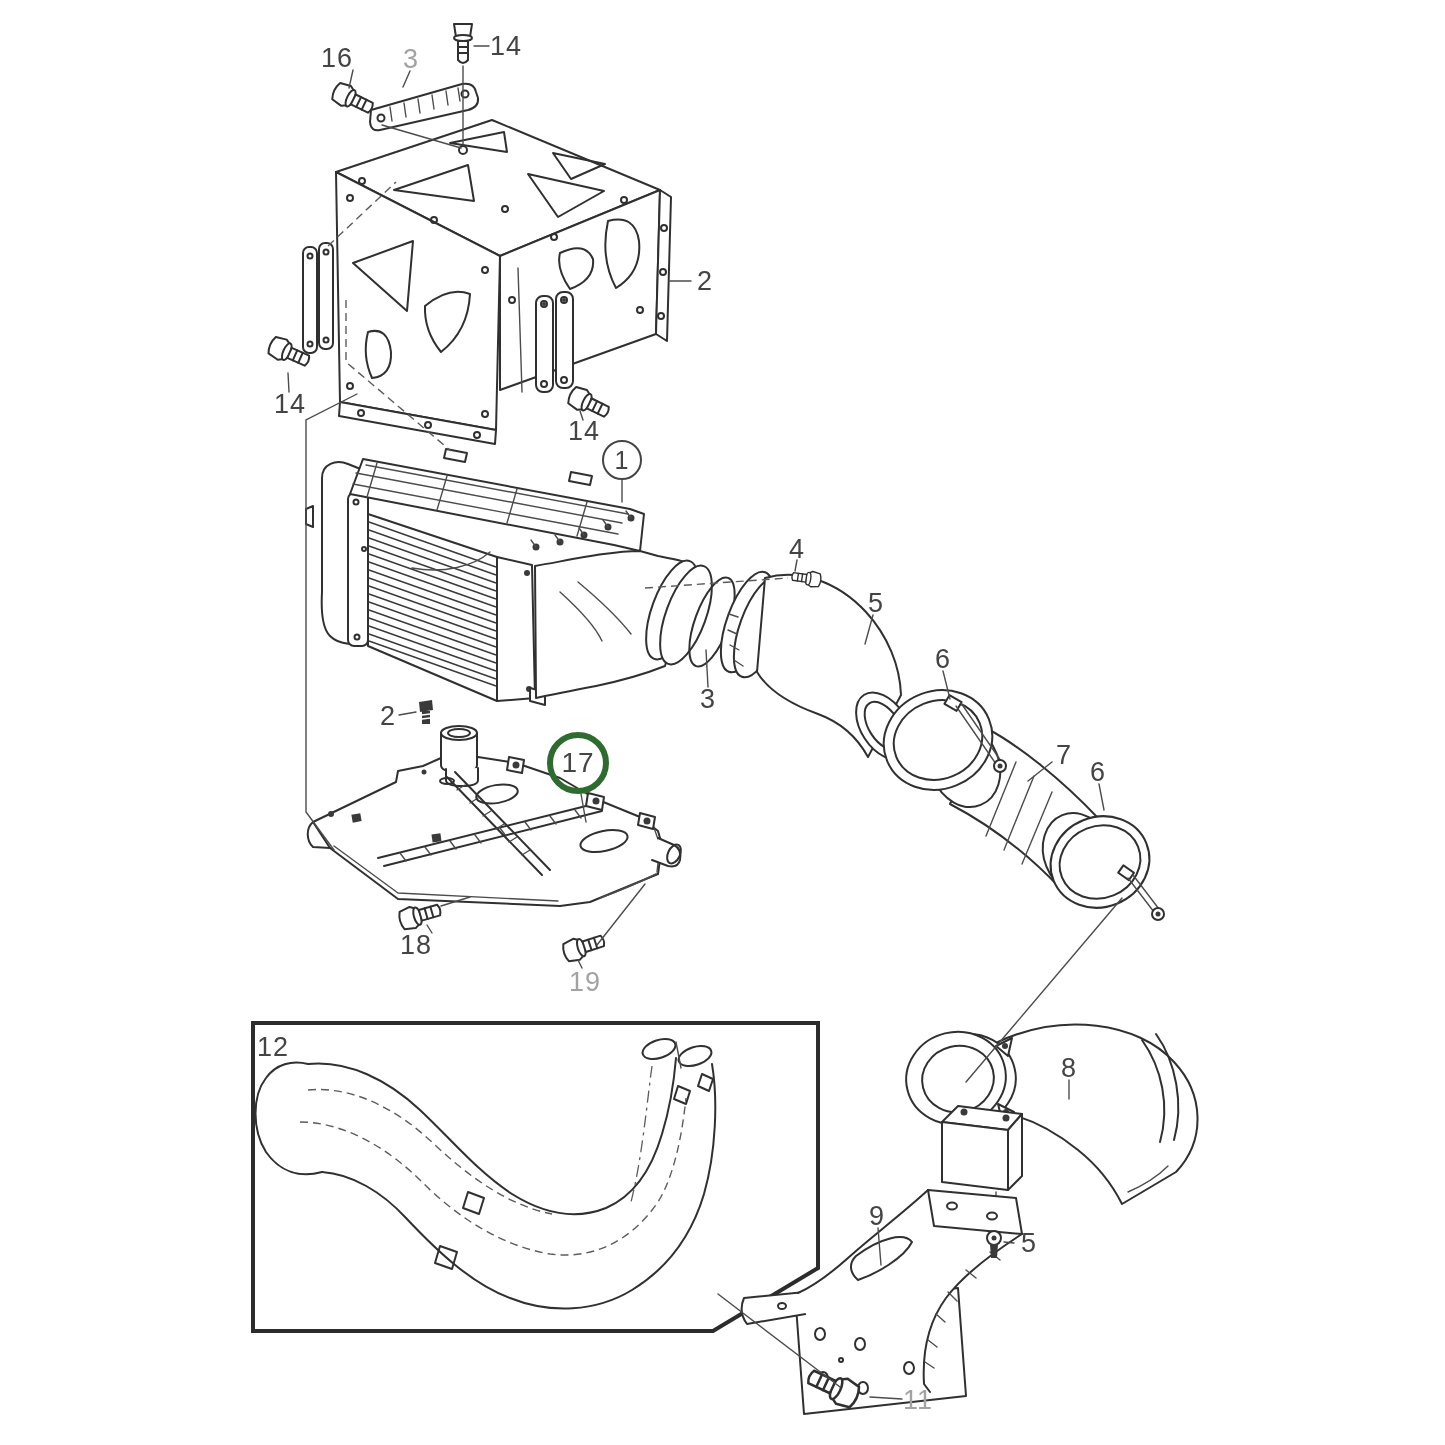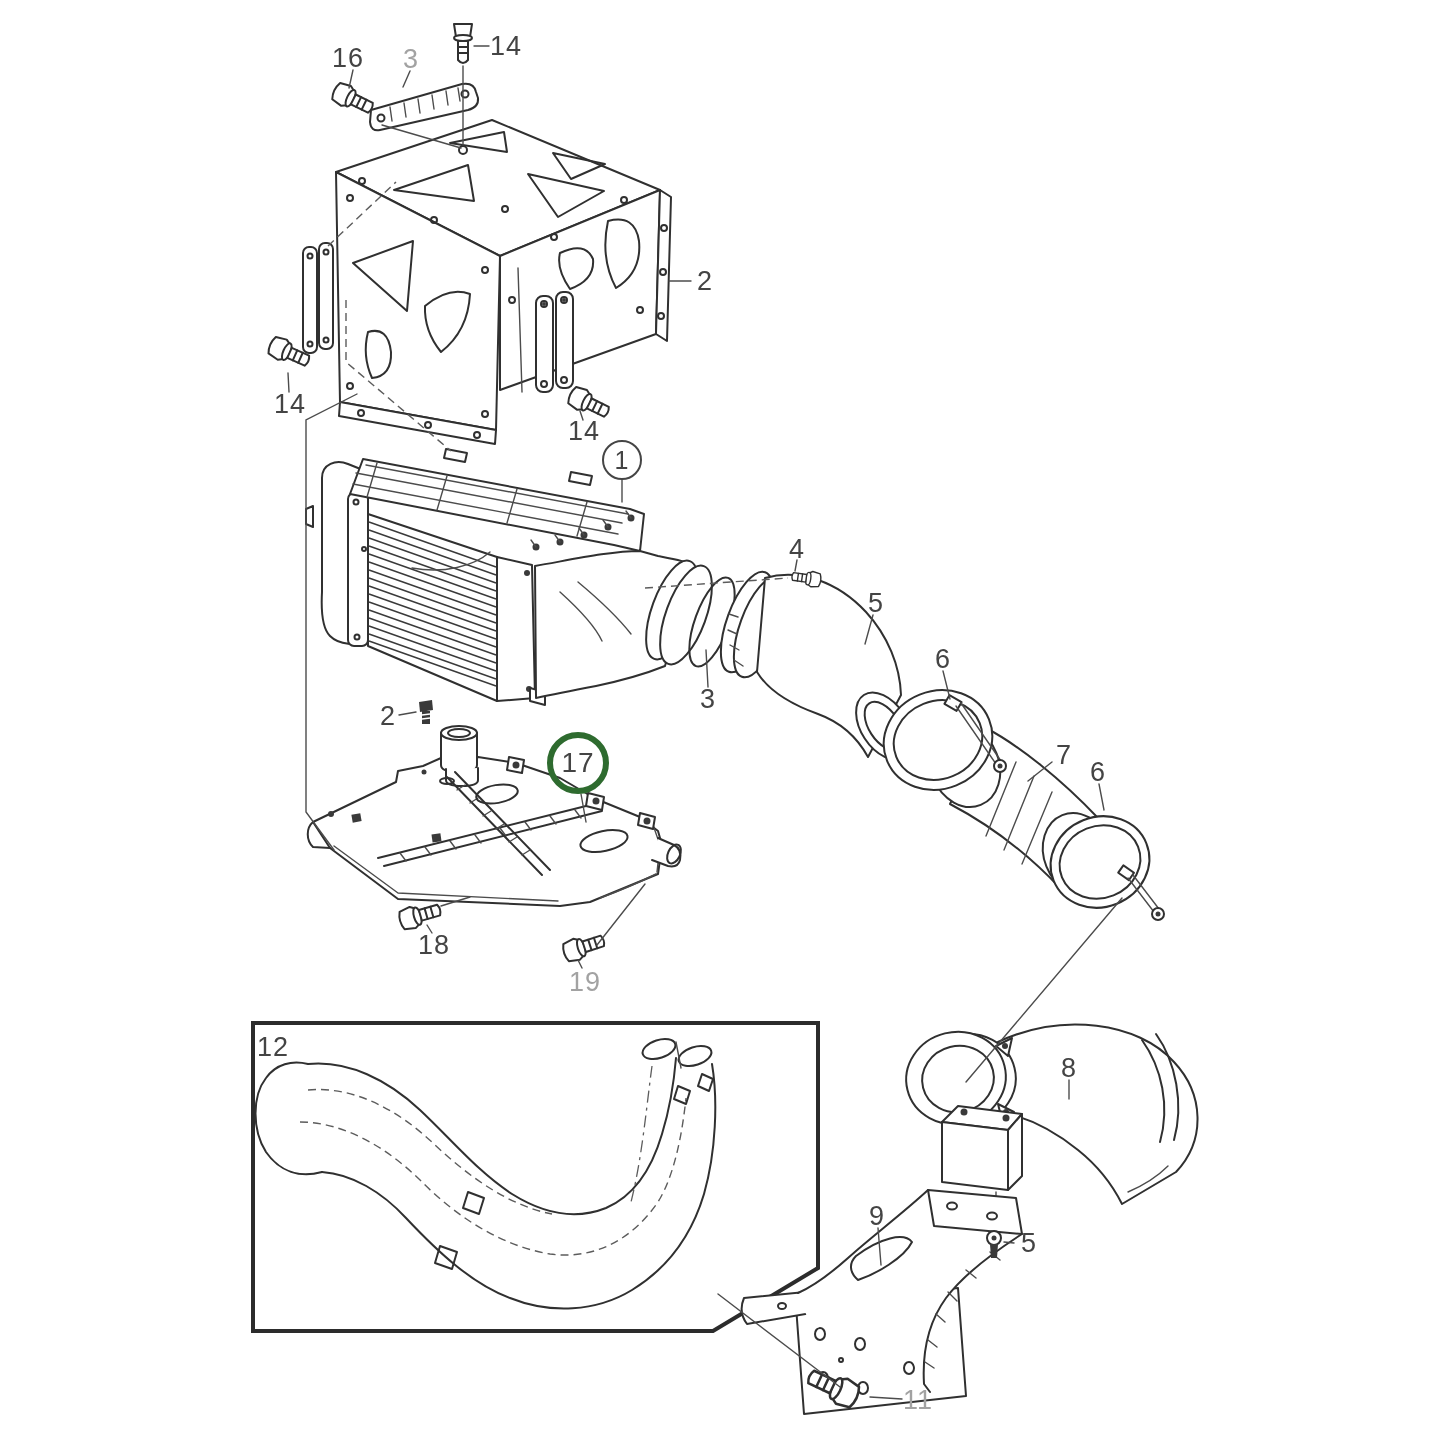--- a/index.html
+++ b/index.html
@@ -349,36 +349,36 @@
     <path class="thin" d="M581,794 L586,822"></path>
     <path class="thin" d="M432,933 L427,925"></path>
     <path class="thin" d="M582,968 L578,960"></path>
     <path class="thin" d="M1069,1080 L1069,1099"></path>
     <path class="thin" d="M878,1228 L881,1265"></path>
     <path class="thin" d="M1014,1243 L1004,1242"></path>
     <path class="thin" d="M902,1399 L870,1397"></path>
   </g>
 </svg>
 
-<span class="lbl" style="left:348px;top:58px">16</span>
+<span class="lbl" style="left:337px;top:58px">16</span>
 <span class="lbl muted" style="left:411px;top:59px">3</span>
 <span class="lbl" style="left:506px;top:46px">14</span>
 <span class="lbl" style="left:705px;top:281px">2</span>
 <span class="lbl" style="left:290px;top:404px">14</span>
 <span class="lbl" style="left:584px;top:431px">14</span>
 <span class="lbl circ" style="left:622px;top:460px">1</span>
 <span class="lbl" style="left:797px;top:549px">4</span>
 <span class="lbl" style="left:876px;top:603px">5</span>
 <span class="lbl" style="left:388px;top:716px">2</span>
 <span class="lbl" style="left:708px;top:699px">3</span>
 <span class="lbl" style="left:943px;top:659px">6</span>
 <span class="lbl" style="left:1064px;top:755px">7</span>
 <span class="lbl" style="left:1098px;top:772px">6</span>
 <span class="lbl circ-green" style="left:578px;top:763px">17</span>
-<span class="lbl" style="left:434px;top:945px">18</span>
+<span class="lbl" style="left:416px;top:945px">18</span>
 <span class="lbl muted" style="left:585px;top:982px">19</span>
 <span class="lbl" style="left:273px;top:1047px">12</span>
 <span class="lbl" style="left:1069px;top:1068px">8</span>
 <span class="lbl" style="left:877px;top:1216px">9</span>
 <span class="lbl" style="left:1029px;top:1243px">5</span>
 <span class="lbl muted" style="left:918px;top:1400px">11</span>
 
 </div>
 
 </body></html>

